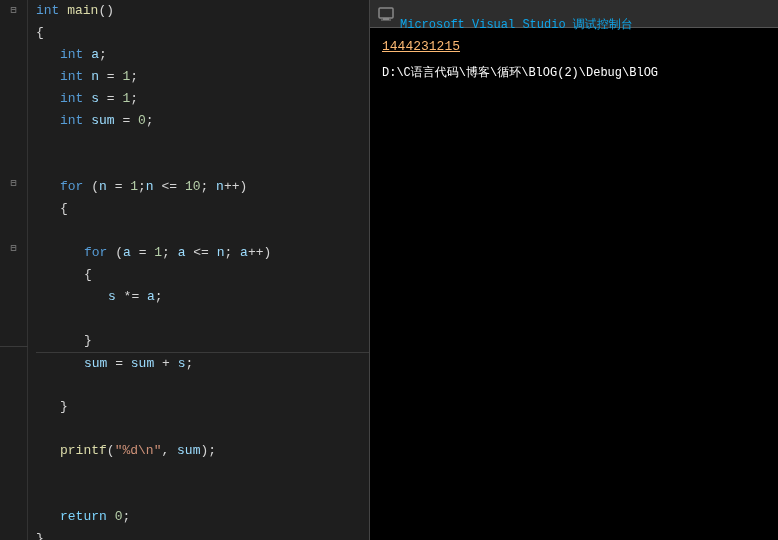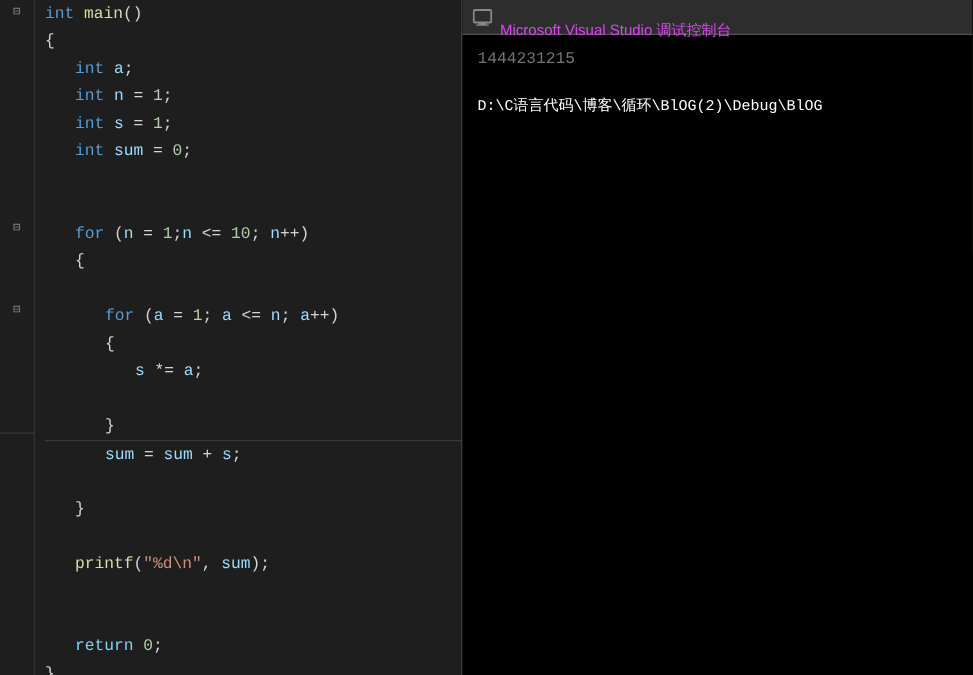--- a/index.html
+++ b/index.html
@@ -93,43 +93,44 @@
 
     .console-icon {
       width: 16px;
       height: 16px;
       display: flex;
       align-items: center;
       justify-content: center;
     }
 
     .console-title-text {
-      color: #d946ef;
-      font-family: Liberation Sans, sans-serif;
+      color: #0ea5e9;
+      font-family: Liberation Mono, monospace;
       font-size: 12px;
       margin-top: 21px;
     }
 
     .console-body {
       flex: 1;
       padding: 8px 12px;
       color: #ffffff;
       font-family: 'Courier New', Consolas, monospace;
       font-size: 13px;
       line-height: 22px;
     }
 
     .console-output {
-      color: #737373;
+      color: #fdba74;
+      text-decoration: underline;
     }
 
     .console-path {
       color: #ffffff;
       font-size: 12px;
-      margin-top: 16px;
+      margin-top: 4px;
       word-break: break-all;
     }
 
     .console-pause {
       color: #ffffff;
       font-size: 12px;
     }
   </style>
 </head>
 <body>

